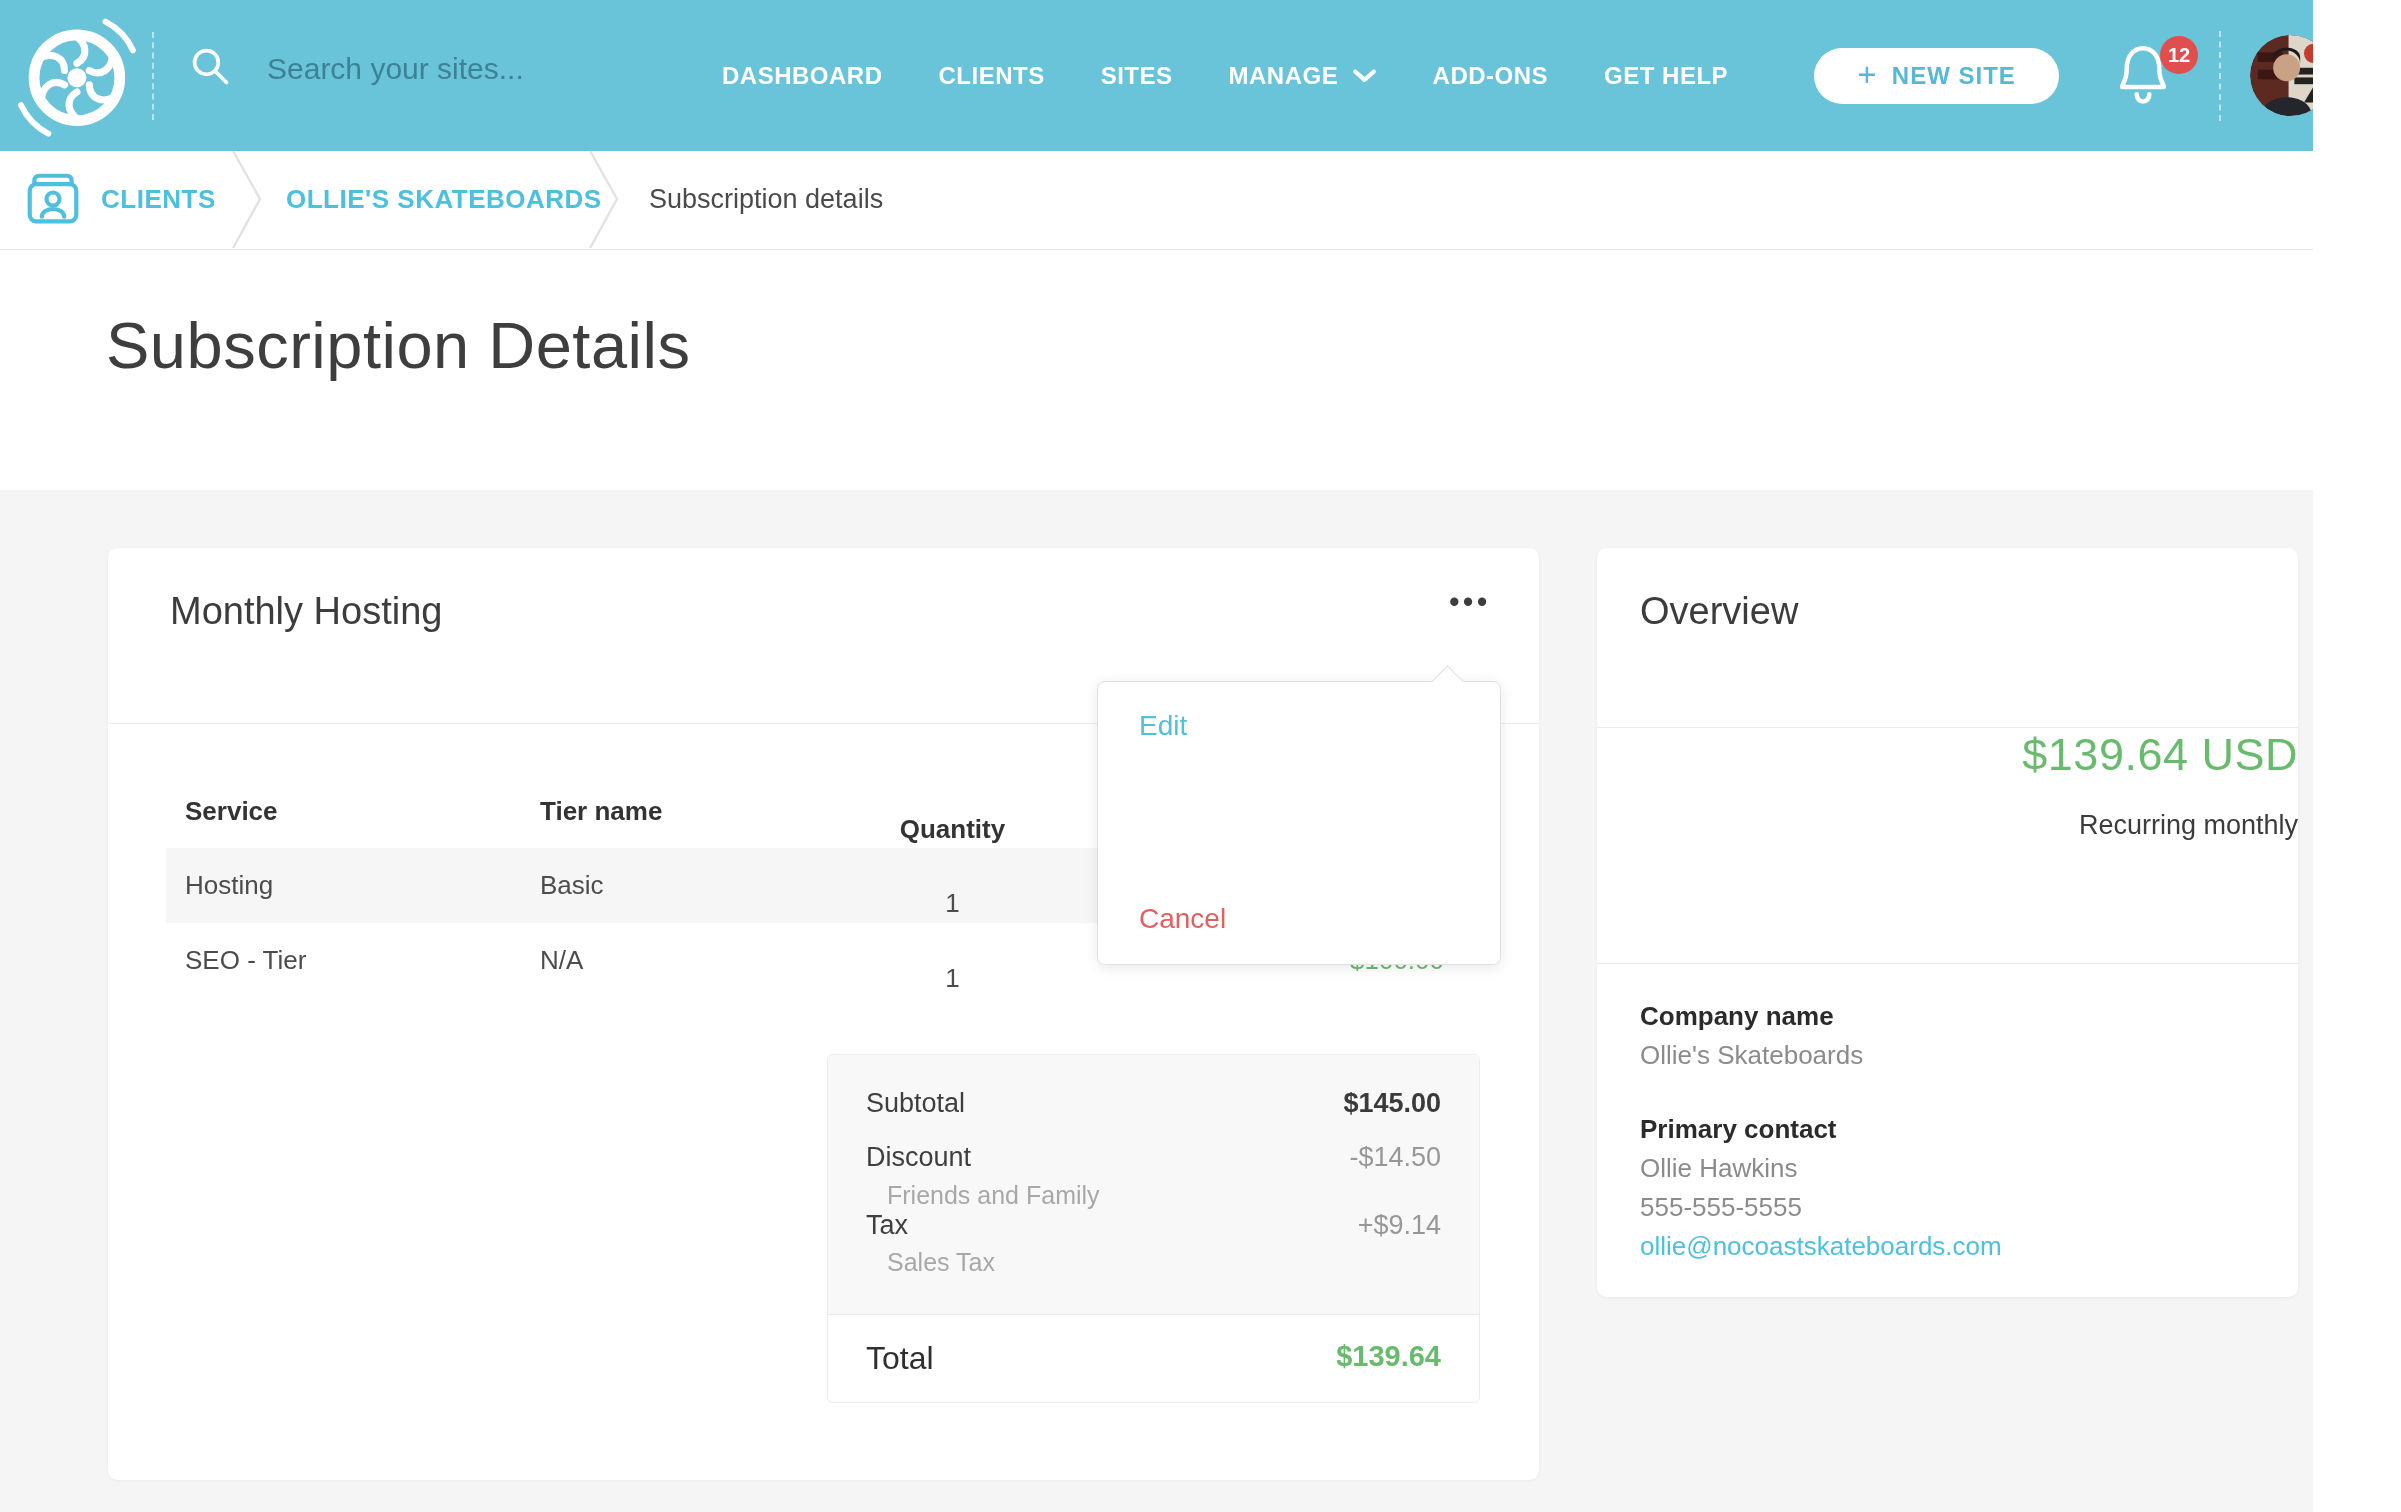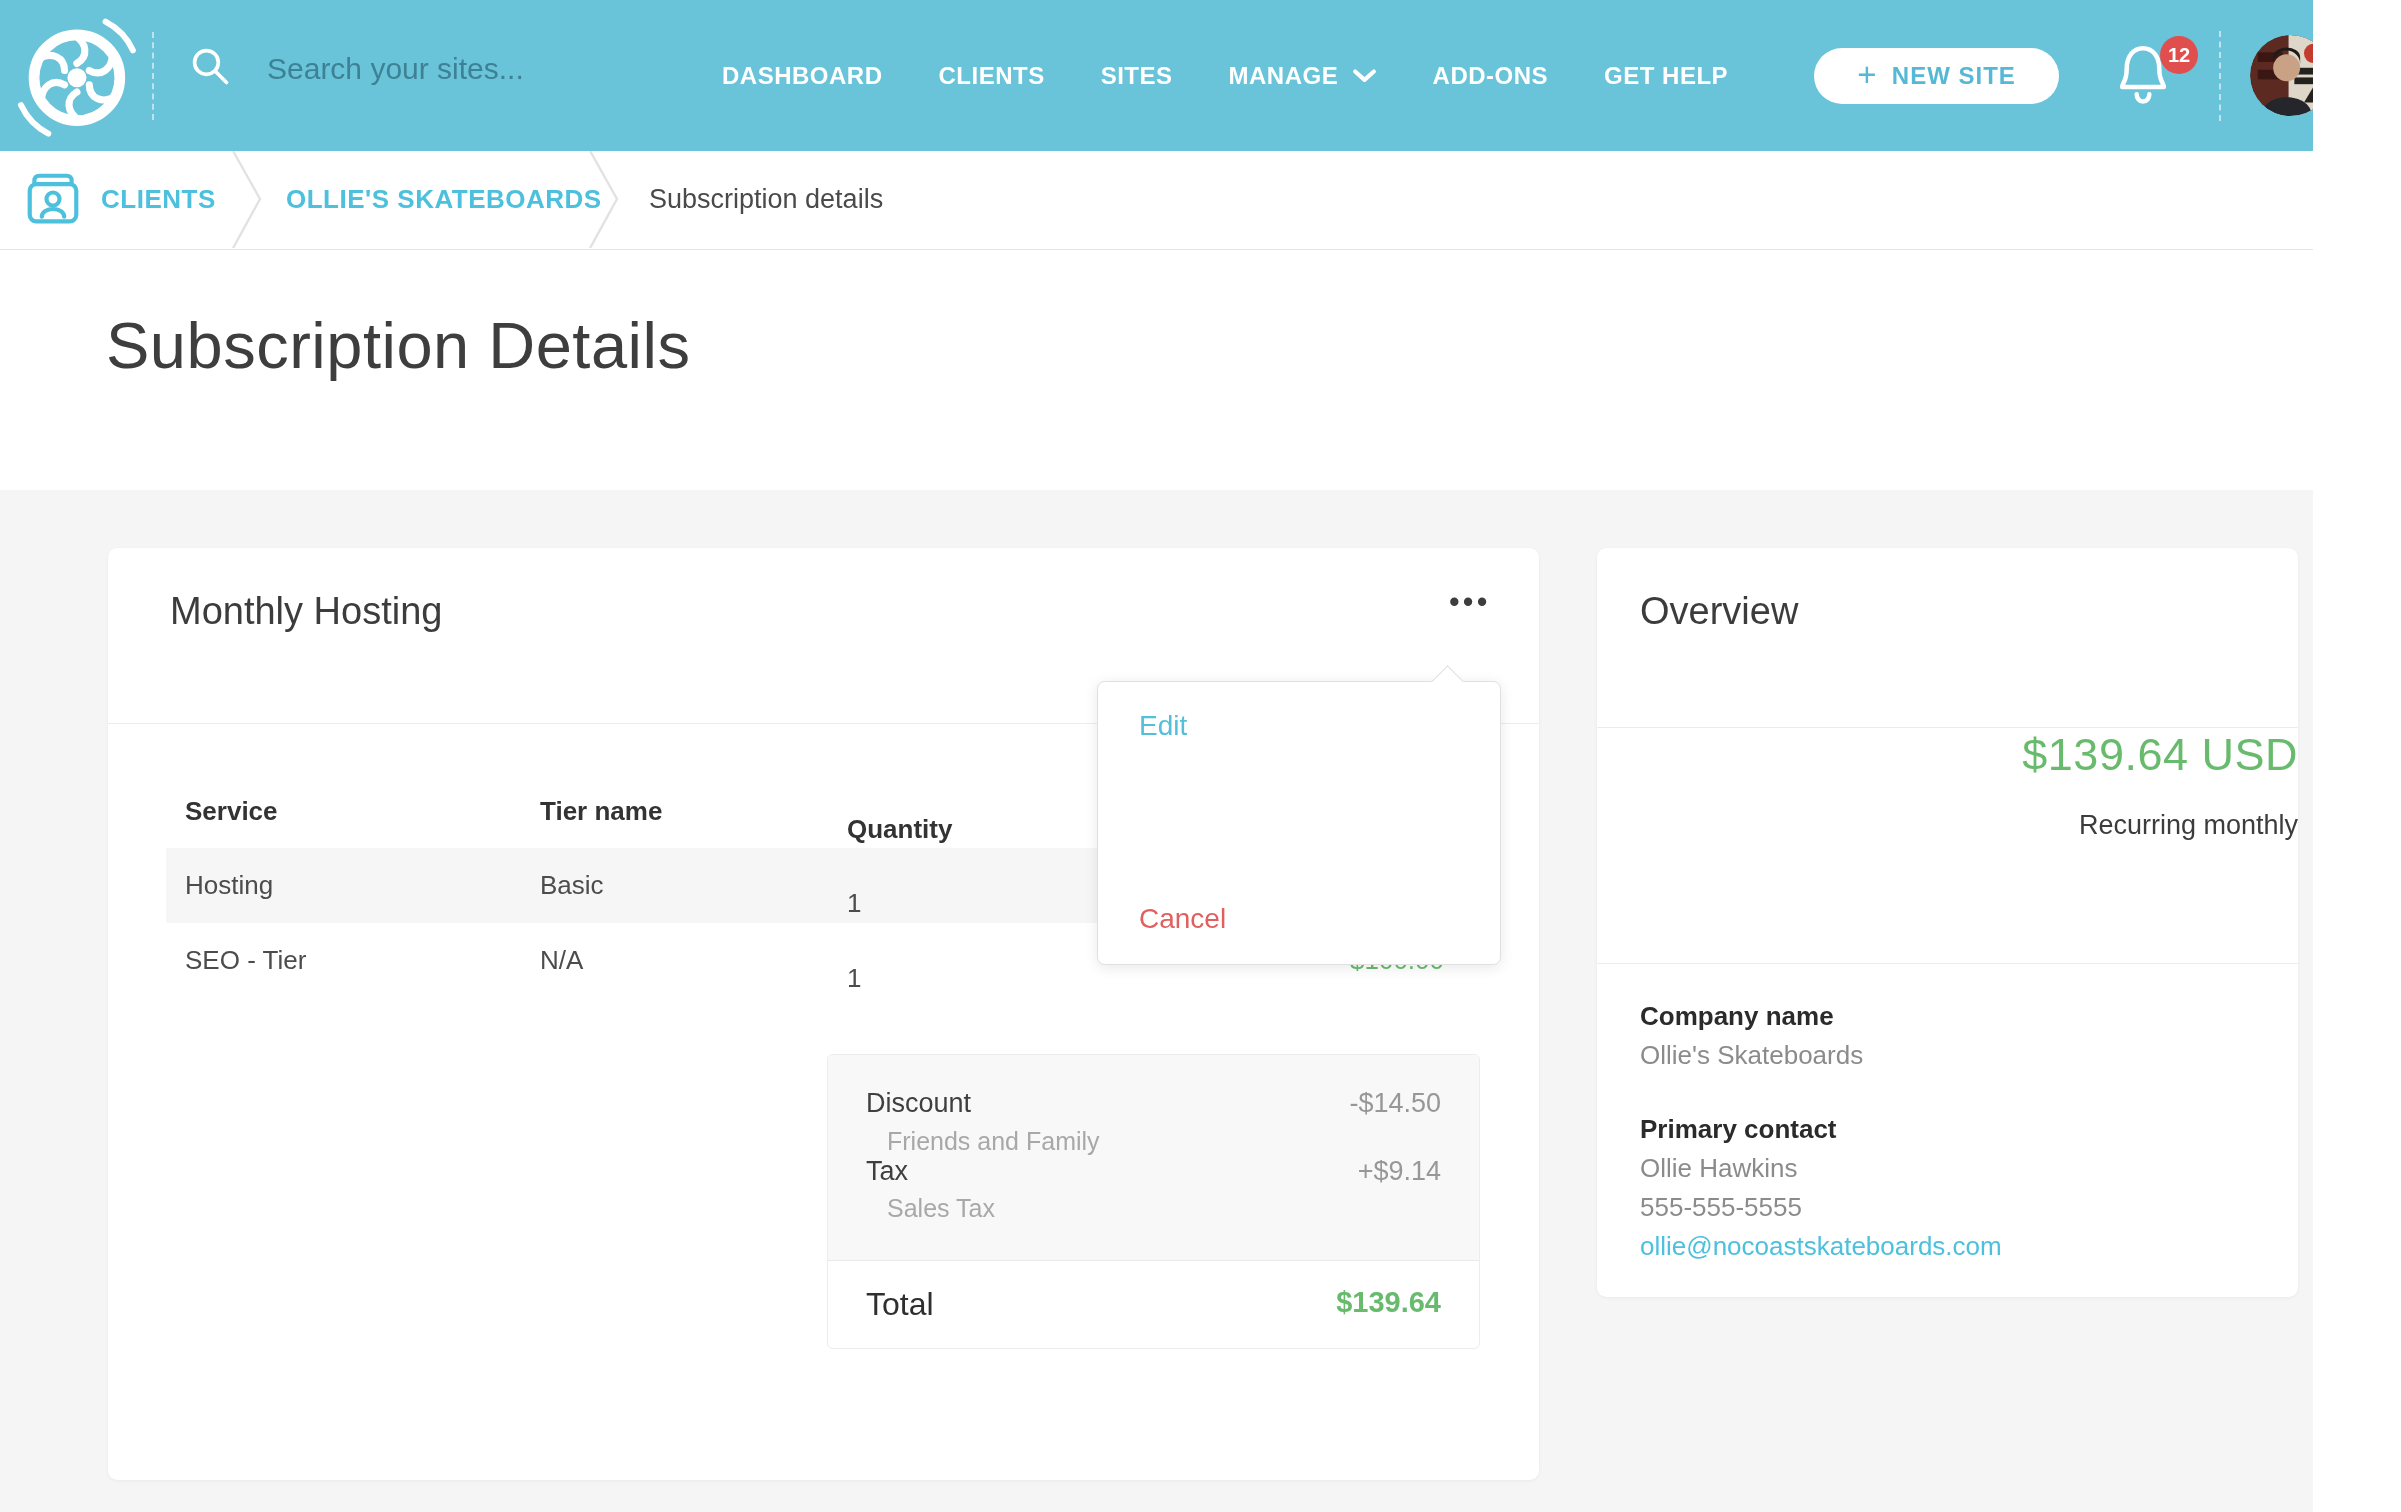--- a/index.html
+++ b/index.html
@@ -61,21 +61,21 @@
   .card-ov{left:1597px;top:58px;width:701px;height:749px;}
   .card-h{position:absolute;left:62px;top:42px;font-size:38px;font-weight:400;color:#3c3c3c;}
   .hr{position:absolute;left:0;right:0;height:0;border-top:1.9px solid #ececec;}
   .dots-btn{position:absolute;right:48px;top:38px;border:none;background:none;cursor:pointer;
     font-size:29px;font-weight:700;letter-spacing:3.8px;color:#3d3d3d;font-family:"Liberation Sans",sans-serif;}
 
   
   .table{position:absolute;left:58px;top:227px;width:1316px;}
   .trow{display:grid;grid-template-columns:355px 307px 211px 1fr;align-items:center;padding:0 19px;height:75px;font-size:26px;color:#4c4c4c;}
   .trow.head{height:73px;font-weight:700;color:#333;}
-  .c-qty{text-align:left;margin-top:36px;}
+  .c-qty{text-align:center;margin-top:36px;}
   .c-price{text-align:right;padding-right:19px;}
   .trow.alt{background:#f6f6f6;}
   .price-green{color:var(--green);}
 
   
   .totals{position:absolute;left:719px;top:506px;width:653px;border:1.9px solid #ececec;border-radius:5.8px;background:#fff;}
   .tot-top{background:#f8f8f8;padding:33px 38px 37px;border-bottom:1.9px solid #e9e9e9;border-radius:5.8px 5.8px 0 0;}
   .tot-row{display:flex;justify-content:space-between;align-items:baseline;font-size:27px;color:#3f3f3f;}
   .tot-row + .tot-row{margin-top:23px;}
   .tot-val-b{font-weight:700;color:#3a3a3a;}
@@ -253,20 +253,24 @@
           <span>SEO - Tier</span>
           <span>N/A</span>
           <span class="c-qty">1</span>
           <span class="c-price price-green">$100.00</span>
         </div>
       </div>
 
       <div class="totals">
         <div class="tot-top">
           <div class="tot-row">
+            <span>Subtotal</span>
+            <span class="tot-val-b">$145.00</span>
+          </div>
+          <div class="tot-row">
             <span>Discount</span>
             <span class="tot-val-g">-$14.50</span>
           </div>
           <div class="tot-note">Friends and Family</div>
           <div class="tot-row">
             <span>Tax</span>
             <span class="tot-val-g">+$9.14</span>
           </div>
           <div class="tot-note">Sales Tax</div>
         </div>

